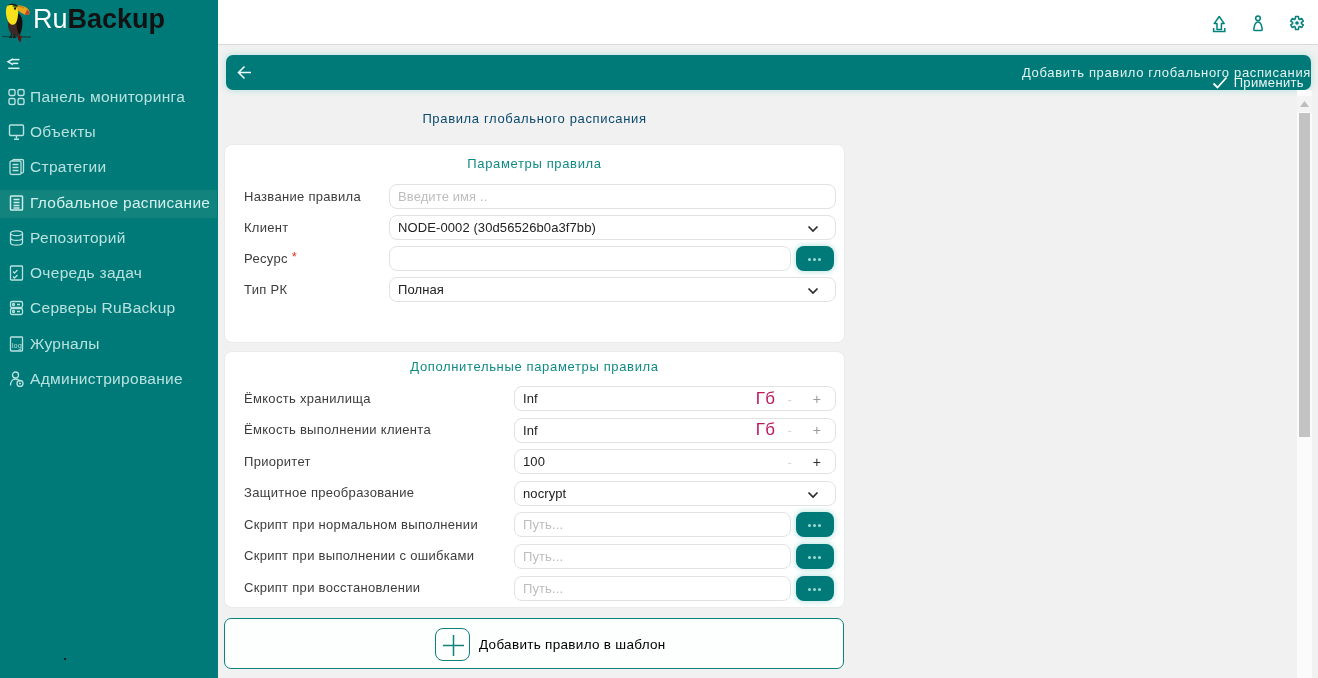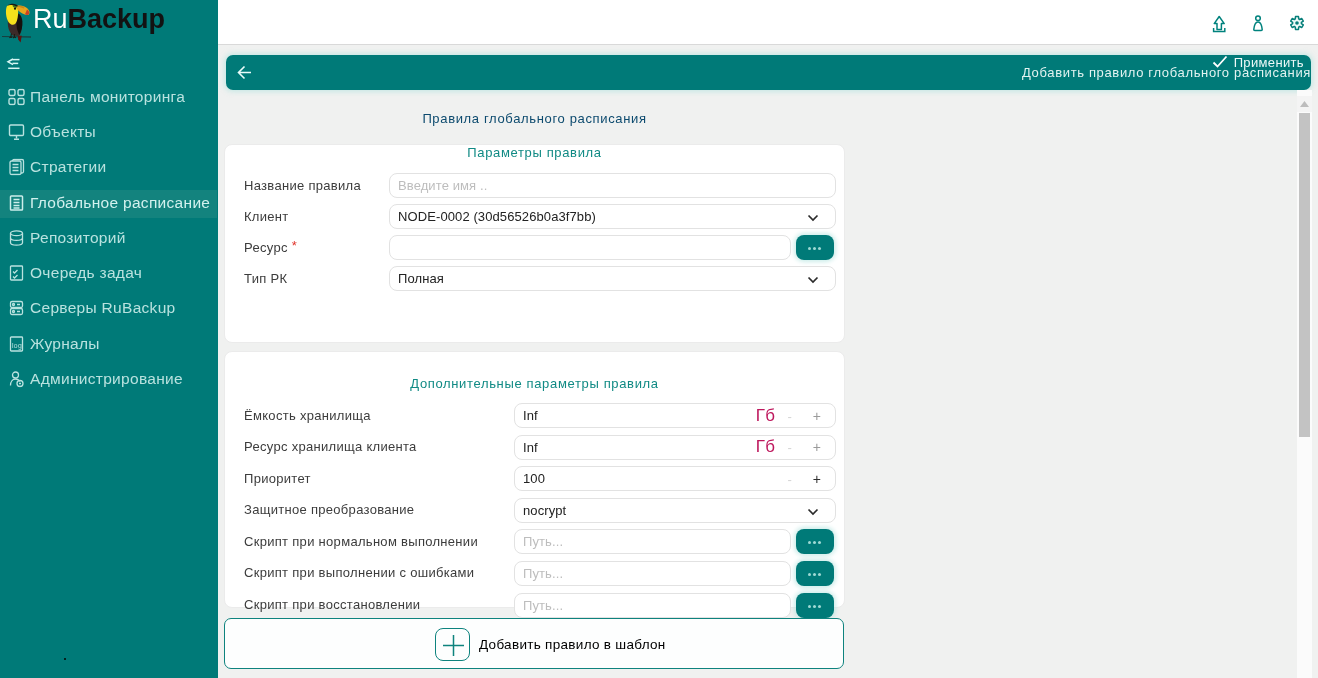--- a/index.html
+++ b/index.html
@@ -19,29 +19,29 @@
 .mi.active:before{content:"";position:absolute;left:0;right:1px;top:5px;bottom:2px;background:#13837e}
 .mi.active svg,.mi.active span{z-index:1}
 .dot{position:absolute;left:64px;top:658px;width:2px;height:2px;background:#06211f}
 
 .topbar{position:absolute;left:218px;top:0;width:1100px;height:45px;background:#fff;border-bottom:1px solid #d9d9d9}
 .topicons{position:absolute;right:11px;top:13px;display:flex;gap:19px}
 
 .content{position:absolute;left:218px;top:46px;width:1100px;height:632px;background:#f0f1f0}
 .tealbar{position:absolute;left:226px;top:54.5px;width:1085px;height:35.3px;background:#007a78;border-radius:7px;box-shadow:0 0 5px 2px rgba(170,225,220,.55)}
 .tb-title{position:absolute;left:0;right:0;top:0;height:35.3px;line-height:35.3px;text-align:right;color:#e2f3f1;font-size:13px;letter-spacing:.65px}
-.tb-apply{position:absolute;right:7px;top:0;height:35.3px;display:flex;align-items:flex-start;color:#eef9f8;font-size:13px;letter-spacing:.35px;gap:6px}
+.tb-apply{position:absolute;right:7px;top:0;height:35.3px;display:flex;align-items:flex-end;color:#eef9f8;font-size:13px;letter-spacing:.35px;gap:6px}
 .backarrow{position:absolute;left:11px;top:10px}
 
 .ptitle{position:absolute;left:224px;top:111px;width:621px;text-align:center;color:#0c4a6e;font-size:13px;letter-spacing:.65px}
 .card{position:absolute;left:224px;width:621px;background:#fff;border:1px solid #ebebeb;border-radius:8px}
 .card1{top:144px;height:199px}
 .card2{top:351px;height:257px}
-.ctitle{text-align:center;color:#108a84;font-size:13px;letter-spacing:.65px;margin-bottom:13px;line-height:15px}
-.card2 .ctitle{padding-top:24px;margin-bottom:12px}
+.ctitle{text-align:center;color:#108a84;font-size:13px;letter-spacing:.65px;padding-top:11px;margin-bottom:13px;line-height:15px}
+.card2 .ctitle{padding-top:7px;margin-bottom:12px}
 .card2 .row{margin-bottom:6.6px}
 .row{position:relative;height:25px;margin:0 8px 6px 11px}
 .row .lbl{position:absolute;left:8px;top:calc(50% - 1px);transform:translateY(-50%);font-size:13px;letter-spacing:.3px;color:#3c3c3c;white-space:nowrap}
 .ctrl{position:absolute;top:0;height:25px;background:#fff;border:1px solid #e2e2e2;border-radius:8px;font-size:13px;letter-spacing:.1px;color:#222;display:flex;align-items:center}
 .ctrl .val{margin-left:8px;white-space:nowrap}
 .ctrl .ph{margin-left:8px;color:#bdbdbd;white-space:nowrap}
 .c1{left:153px;right:0}
 .c1s{left:153px;right:45px}
 .c2{left:278px;right:0}
 .c2s{left:278px;right:45px}
@@ -242,21 +242,21 @@
   <div class="row">
       <span class="lbl">Ёмкость хранилища</span>
       <div class="ctrl c2">
         <span class="val">Inf</span>
         <span class="gb">Гб</span>
         <span class="minus">-</span>
         <span class="plus">+</span>
       </div>
     </div>
   <div class="row">
-      <span class="lbl">Ресурс хранилища клиента</span>
+      <span class="lbl">Ёмкость выполнении клиента</span>
       <div class="ctrl c2">
         <span class="val">Inf</span>
         <span class="gb">Гб</span>
         <span class="minus">-</span>
         <span class="plus">+</span>
       </div>
     </div>
   <div class="row">
       <span class="lbl">Приоритет</span>
       <div class="ctrl c2">

